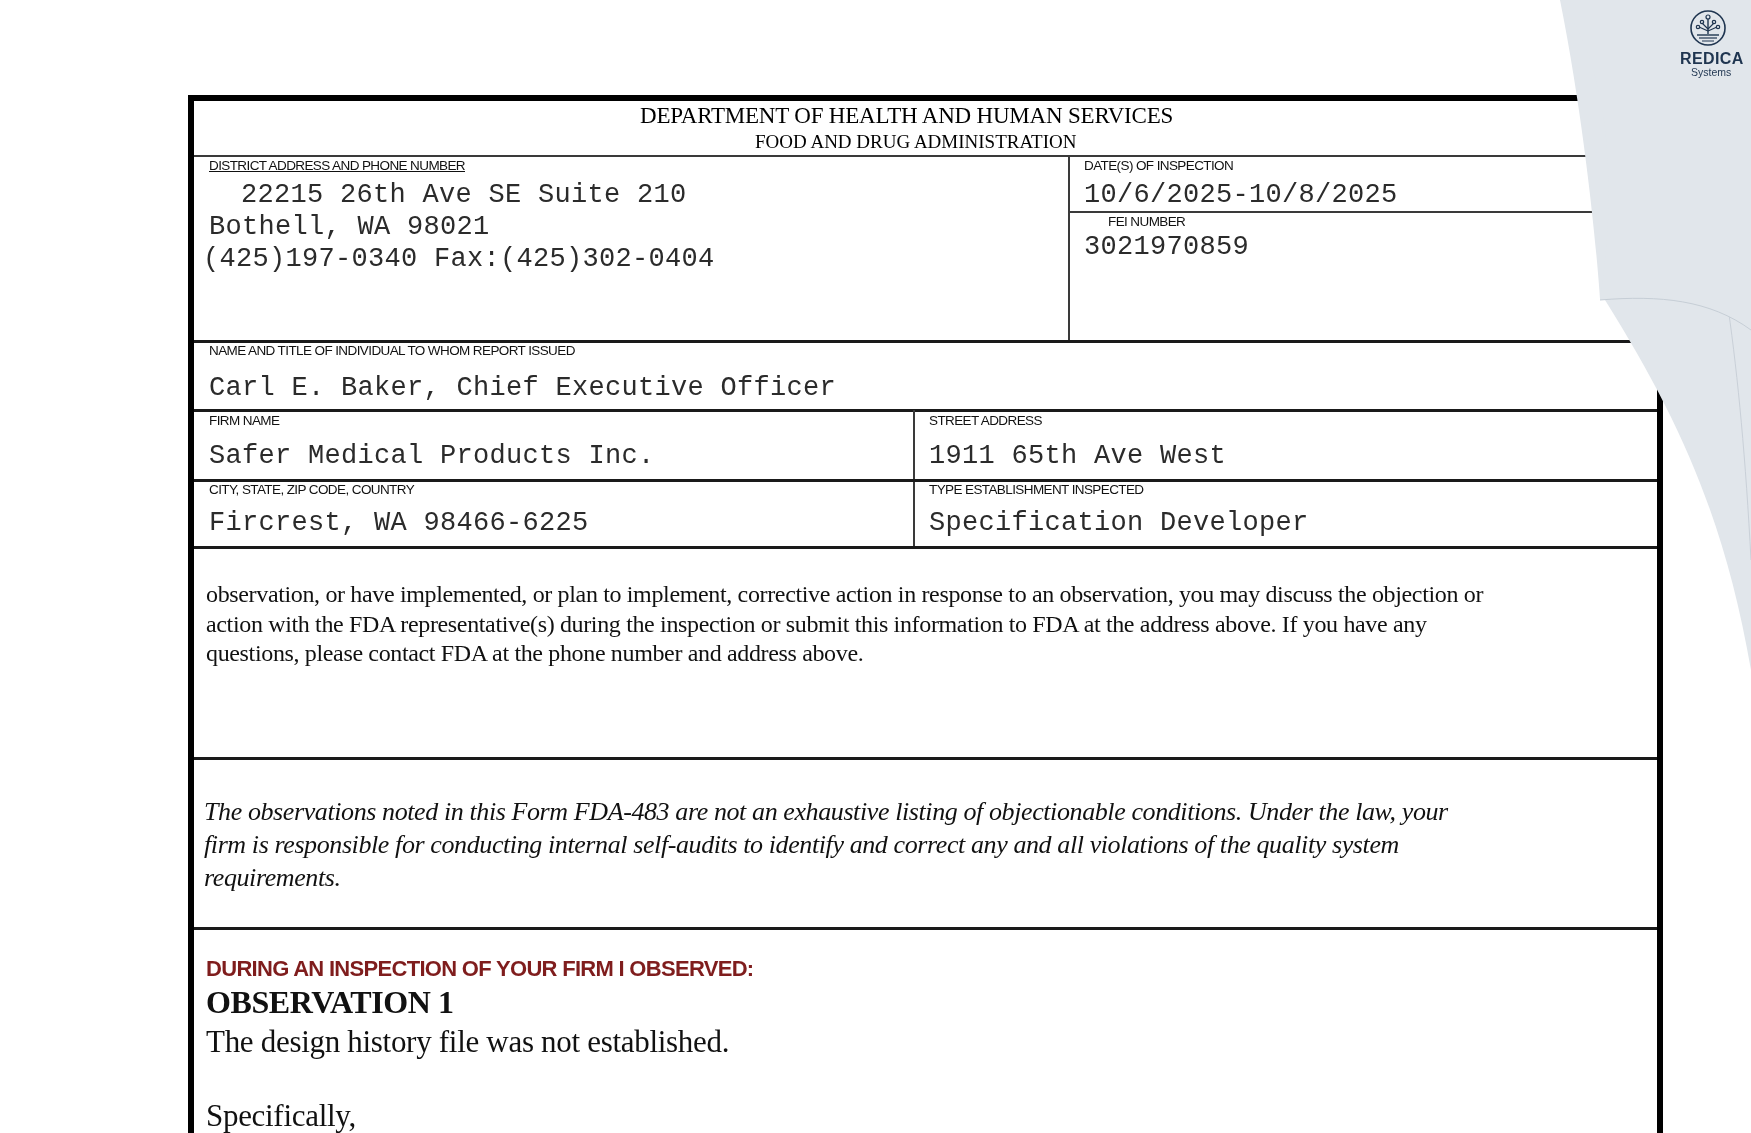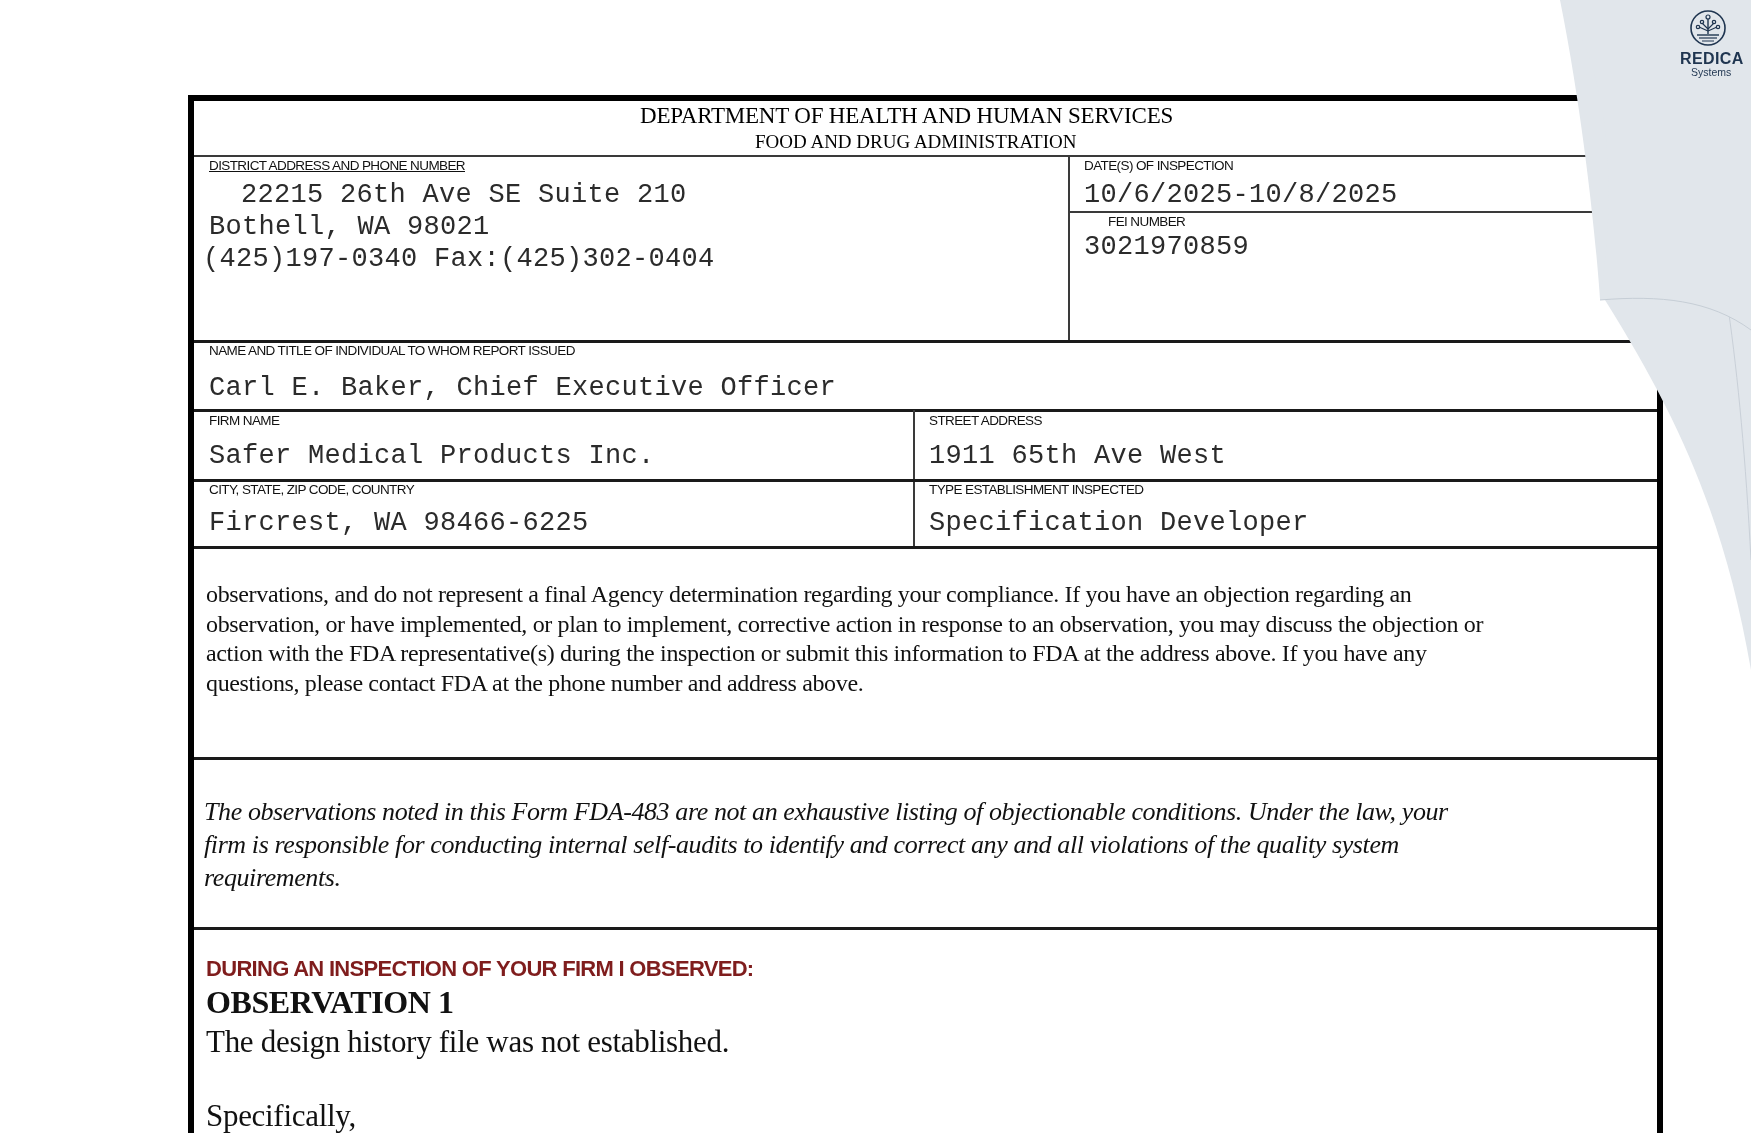--- a/index.html
+++ b/index.html
@@ -66,21 +66,20 @@
   <div class="abs val" style="left:929px; top:441px;">1911 65th Ave West</div>
   <div class="abs hline thick" style="left:194px; top:479px; width:1463px;"></div>
 
   <div class="abs label" style="left:209px; top:482px;">CITY, STATE, ZIP CODE, COUNTRY</div>
   <div class="abs val" style="left:209px; top:508px;">Fircrest, WA 98466-6225</div>
   <div class="abs label" style="left:929px; top:482px;">TYPE ESTABLISHMENT INSPECTED</div>
   <div class="abs val" style="left:929px; top:508px;">Specification Developer</div>
   <div class="abs hline thick" style="left:194px; top:546px; width:1463px;"></div>
 
   <div class="abs para" style="left:206px; top:580px; width:1440px;">
-    <div>observations, and do not represent a final Agency determination regarding your compliance. If you have an objection regarding an</div>
     <div>observation, or have implemented, or plan to implement, corrective action in response to an observation, you may discuss the objection or</div>
     <div>action with the FDA representative(s) during the inspection or submit this information to FDA at the address above. If you have any</div>
     <div>questions, please contact FDA at the phone number and address above.</div>
   </div>
   <div class="abs hline thick" style="left:194px; top:757px; width:1463px;"></div>
 
   <div class="abs ital" style="left:204px; top:795px; width:1450px;">
     <div>The observations noted in this Form FDA-483 are not an exhaustive listing of objectionable conditions. Under the law, your</div>
     <div>firm is responsible for conducting internal self-audits to identify and correct any and all violations of the quality system</div>
     <div>requirements.</div>

